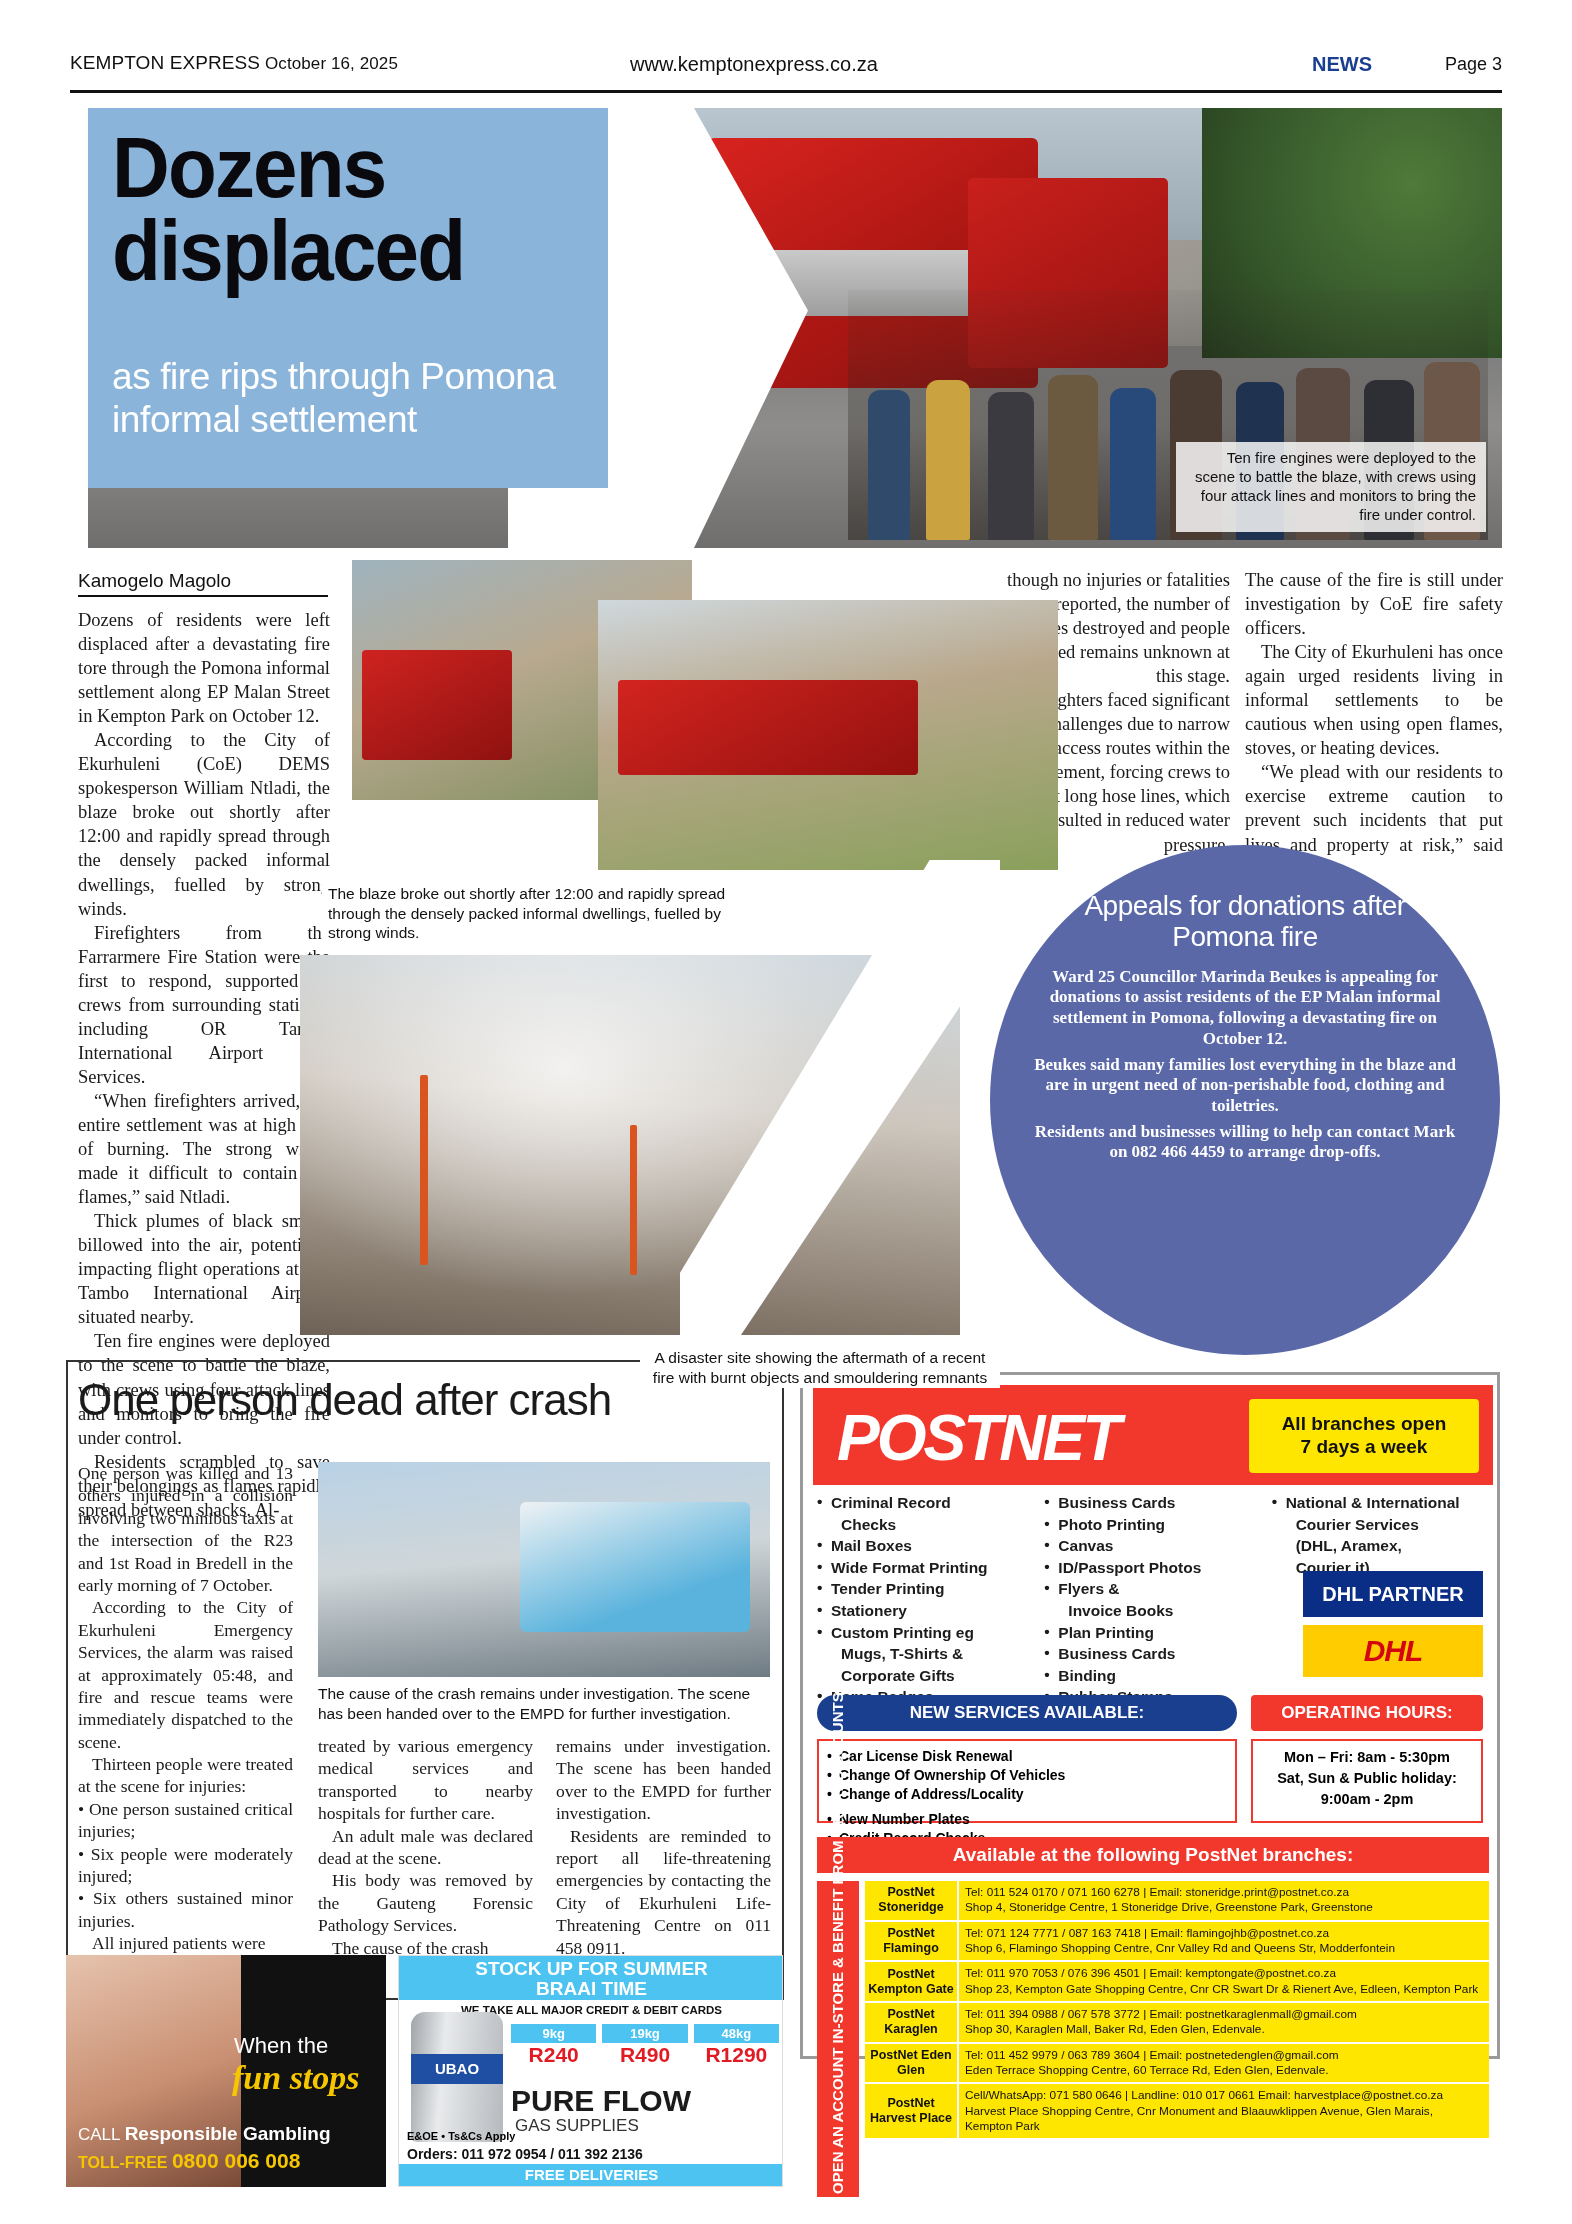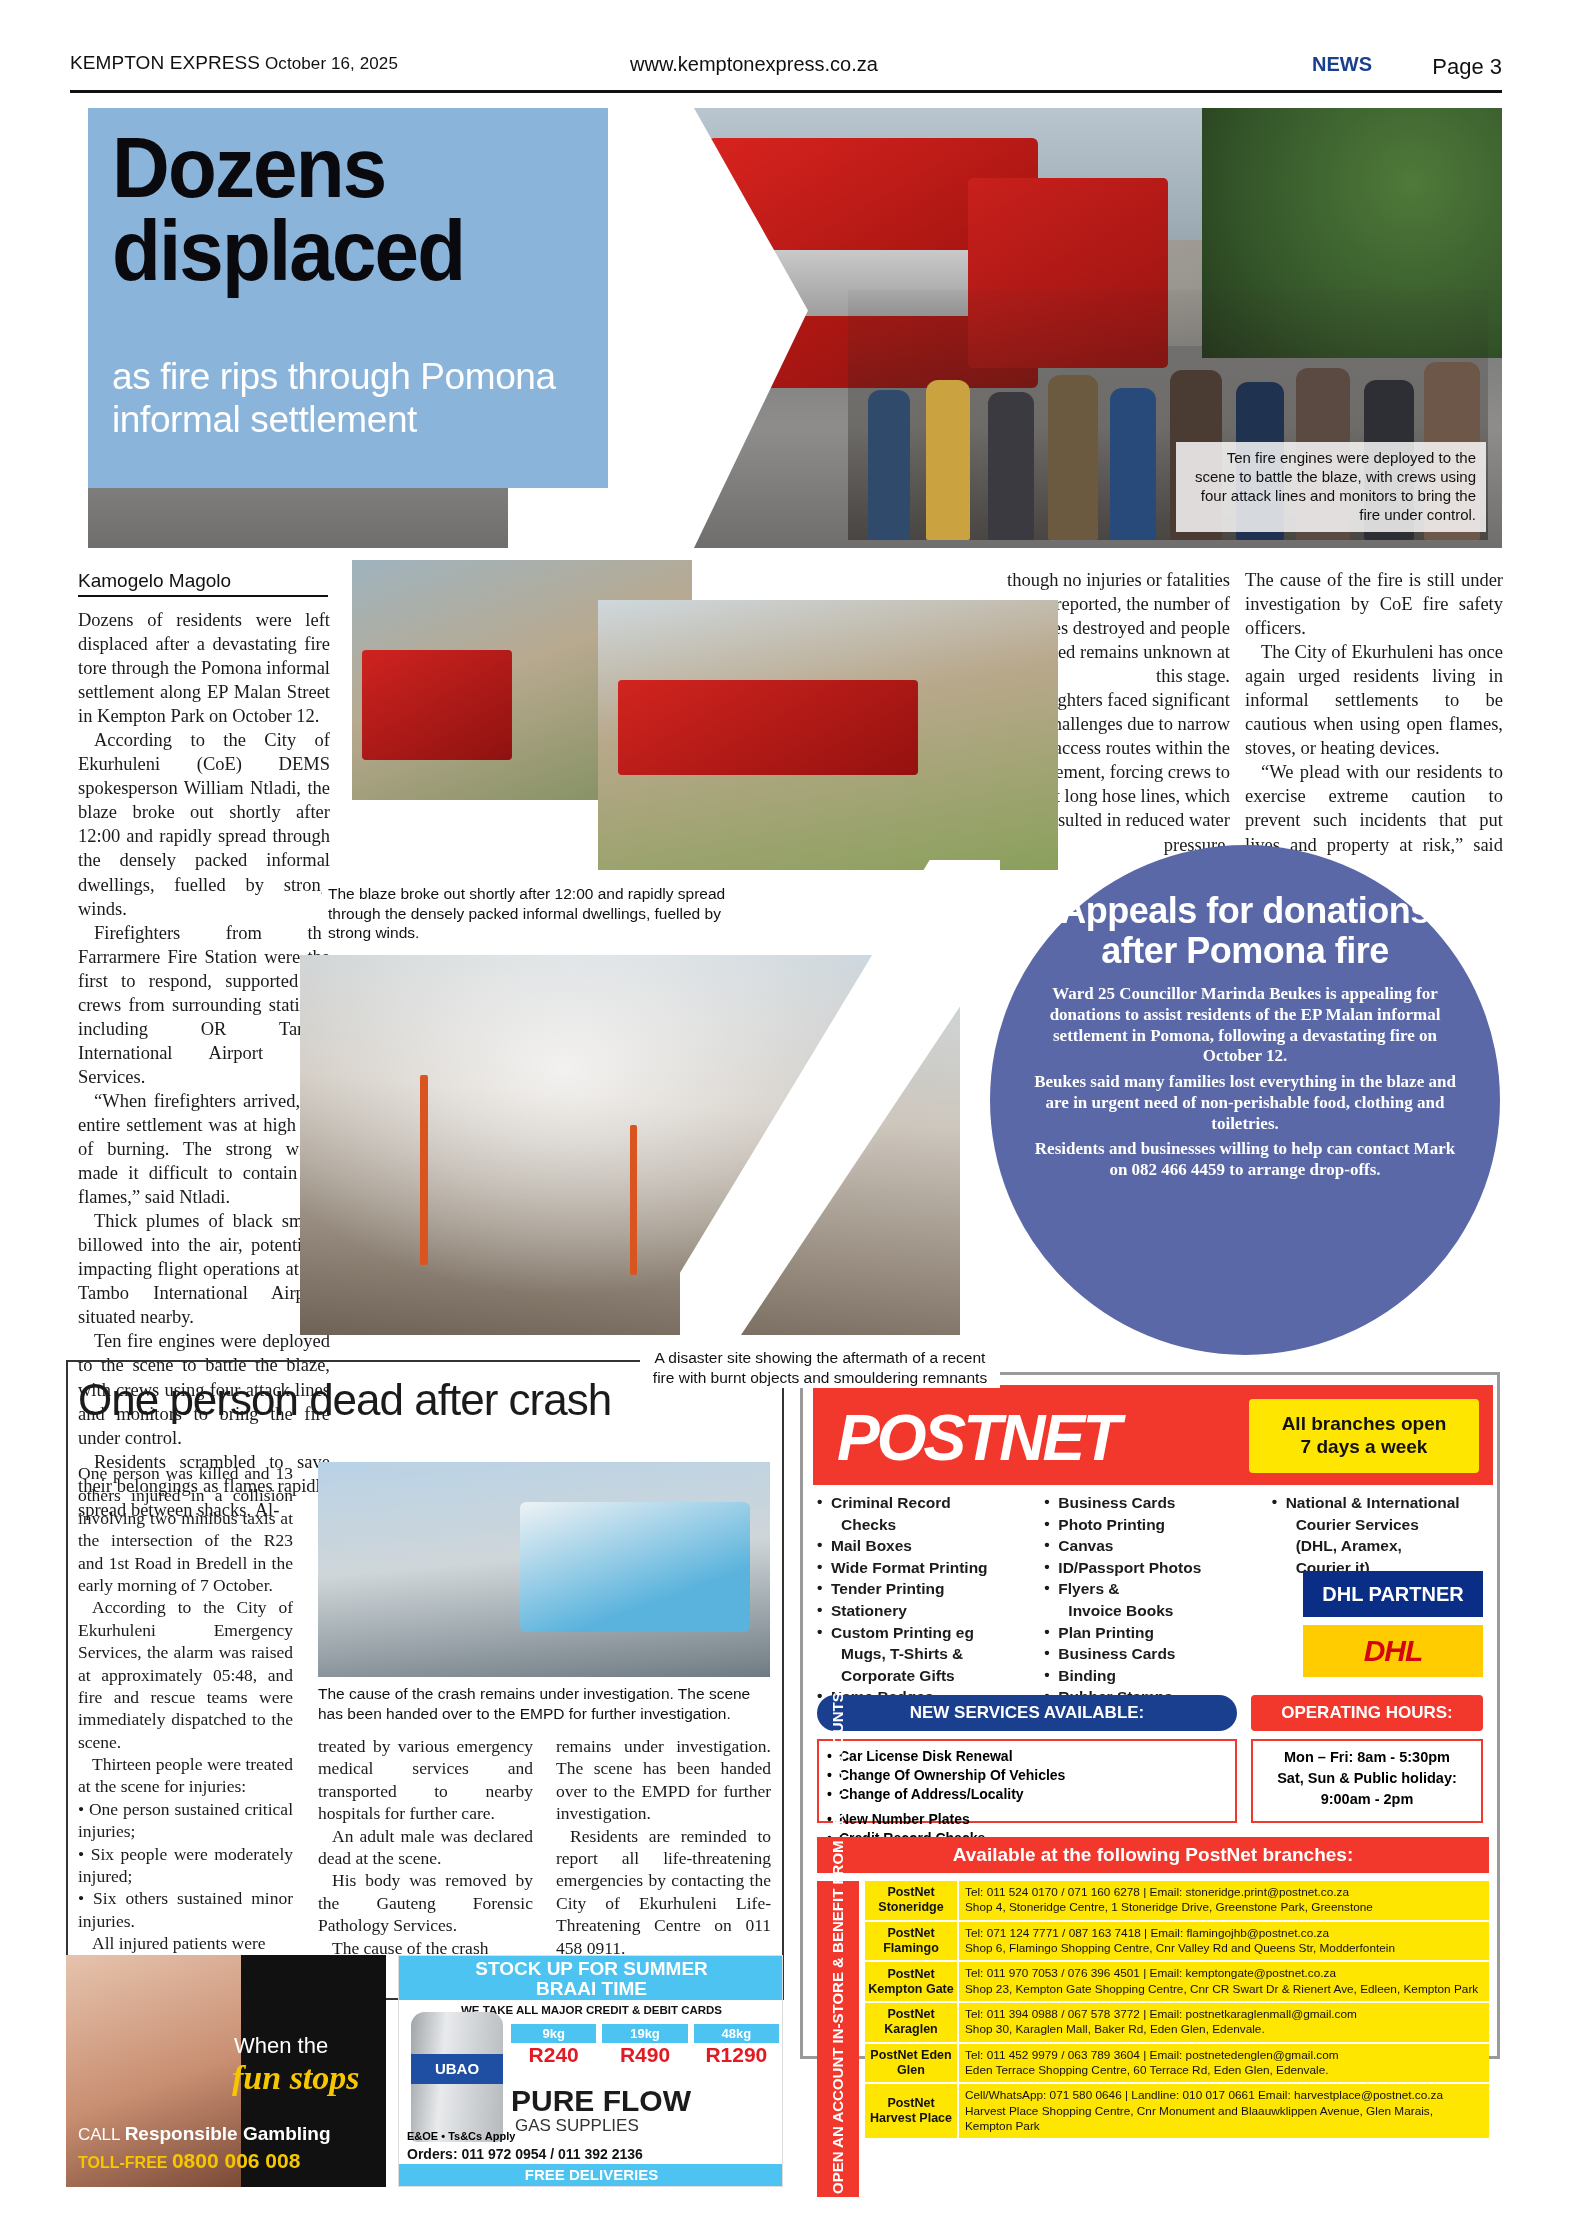--- a/index.html
+++ b/index.html
@@ -14,21 +14,21 @@
 
   
   .masthead {
     position: absolute; left: 70px; top: 52px; width: 1432px; height: 34px;
     display: flex; align-items: baseline;
   }
   .mh-left { font-size: 17px; color: #111; letter-spacing: .1px; white-space: nowrap; }
   .mh-left .paper { font-size: 19px; }
   .mh-url { position: absolute; left: 560px; top: 1px; font-size: 20px; color: #111; }
   .mh-news { position: absolute; right: 130px; top: 1px; font-size: 20px; font-weight: bold; color: #1a3f8f; }
-  .mh-page { position: absolute; right: 0px; top: 2px; font-size: 22px; color: #111; }
+  .mh-page { position: absolute; right: 0px; top: 2px; font-size: 18px; color: #111; }
   .mh-rule { position: absolute; left: 70px; top: 90px; width: 1432px; height: 3px; background: #111; }
 
   
   .hero { position: absolute; left: 88px; top: 108px; width: 1414px; height: 440px; overflow: hidden; }
   .hero-photo {
     position: absolute; inset: 0;
     background:
       linear-gradient(160deg, #6f7d86 0%, #8a949b 22%, #a8a39a 48%, #8e8c88 70%, #6d6f72 100%);
   }
   
@@ -118,21 +118,21 @@
     background:#fff; font-size:15.5px; line-height:1.27; color:#111; text-align:center; padding:1px 5px;margin-top:47px;}
   .wedge1 {position:absolute; left:680px; top:860px; width:320px; height:480px; z-index:3;
     background:#fff; clip-path: polygon(100% 0, 100% 18%, 18% 100%, 0 100%, 0 86%, 78% 0);}
 
   
   .circle {
     position:absolute; left:990px; top:845px; width:510px; height:510px;
     background:#5a68a8; border-radius:50%; z-index:7; color:#fff; text-align:center;
     padding: 46px 44px 0;
   }
-  .circle h2 { font-size: 36px; line-height:1.1; font-weight: 700; letter-spacing:-.5px; }
+  .circle h2 { font-size: 28px; line-height:1.1; font-weight: 400; letter-spacing:-.5px; }
   .circle .body {
     margin-top: 14px; font-family:"Liberation Serif", serif; font-weight:bold;
     font-size: 17px; line-height:1.22;
   }
   .circle .body p { margin-bottom: 5px; }
 
   
   .story2-h { position:absolute; left:78px; top:1375px; width:700px;
     font-size: 44px; color:#1b1b1b; letter-spacing:-1px; font-weight:400;}
   .s2col { position:absolute; font-family:"Liberation Serif", serif; font-size:17.5px;

